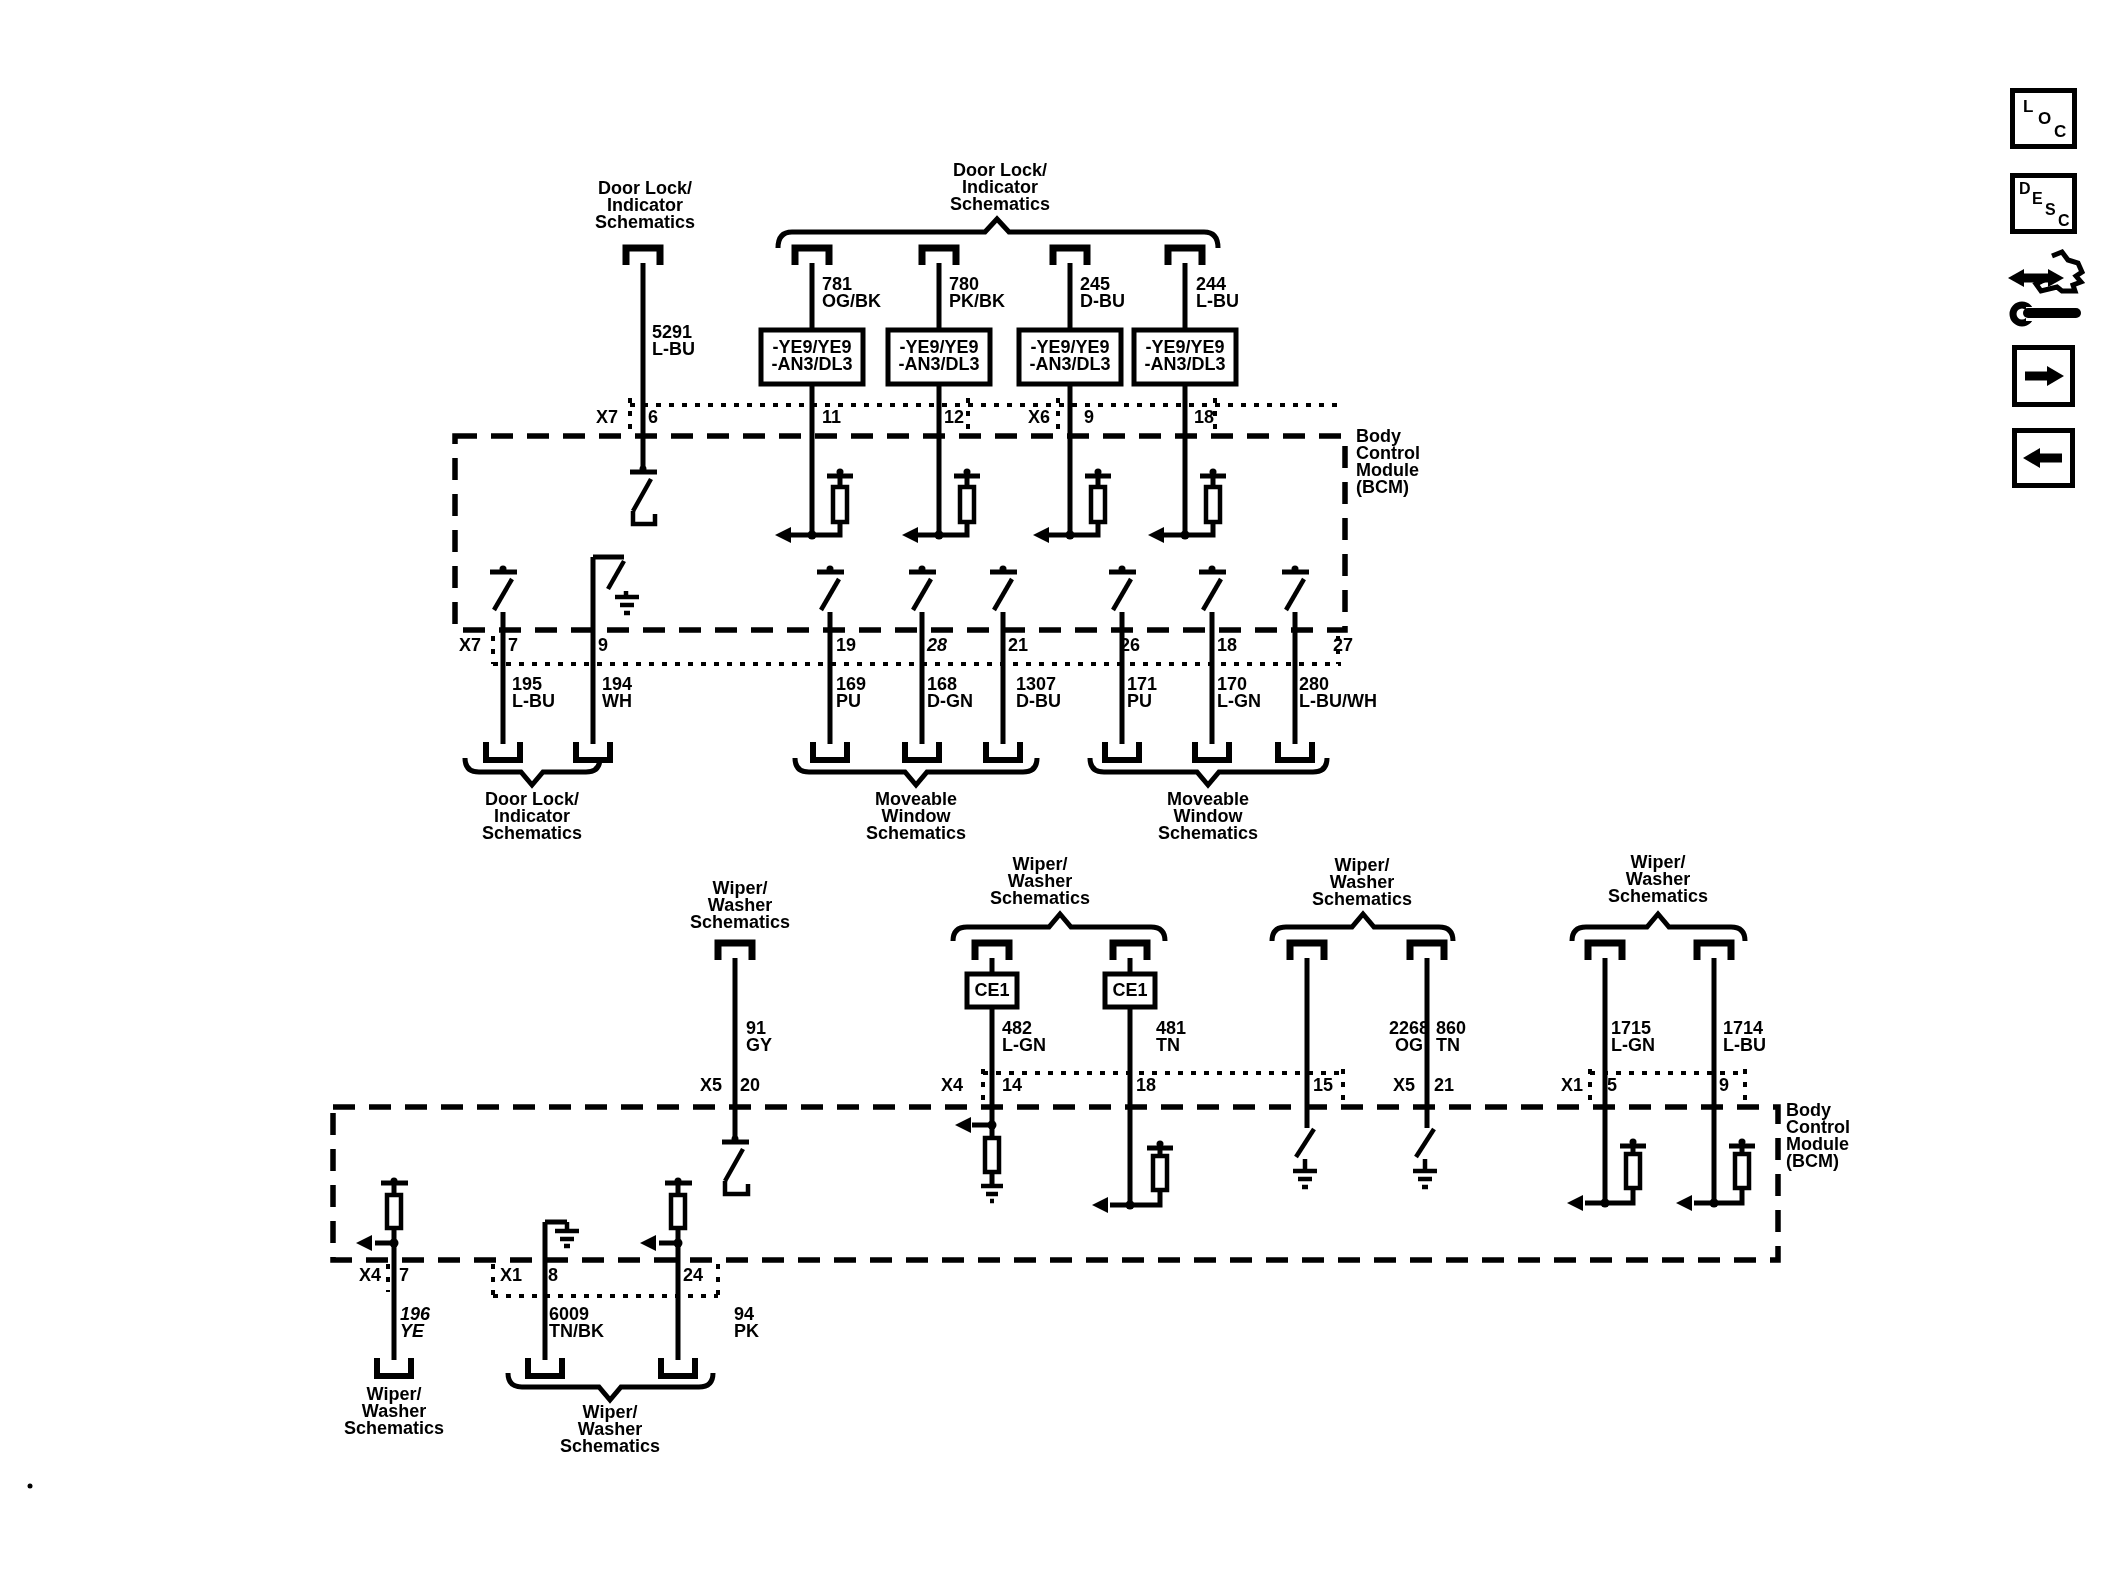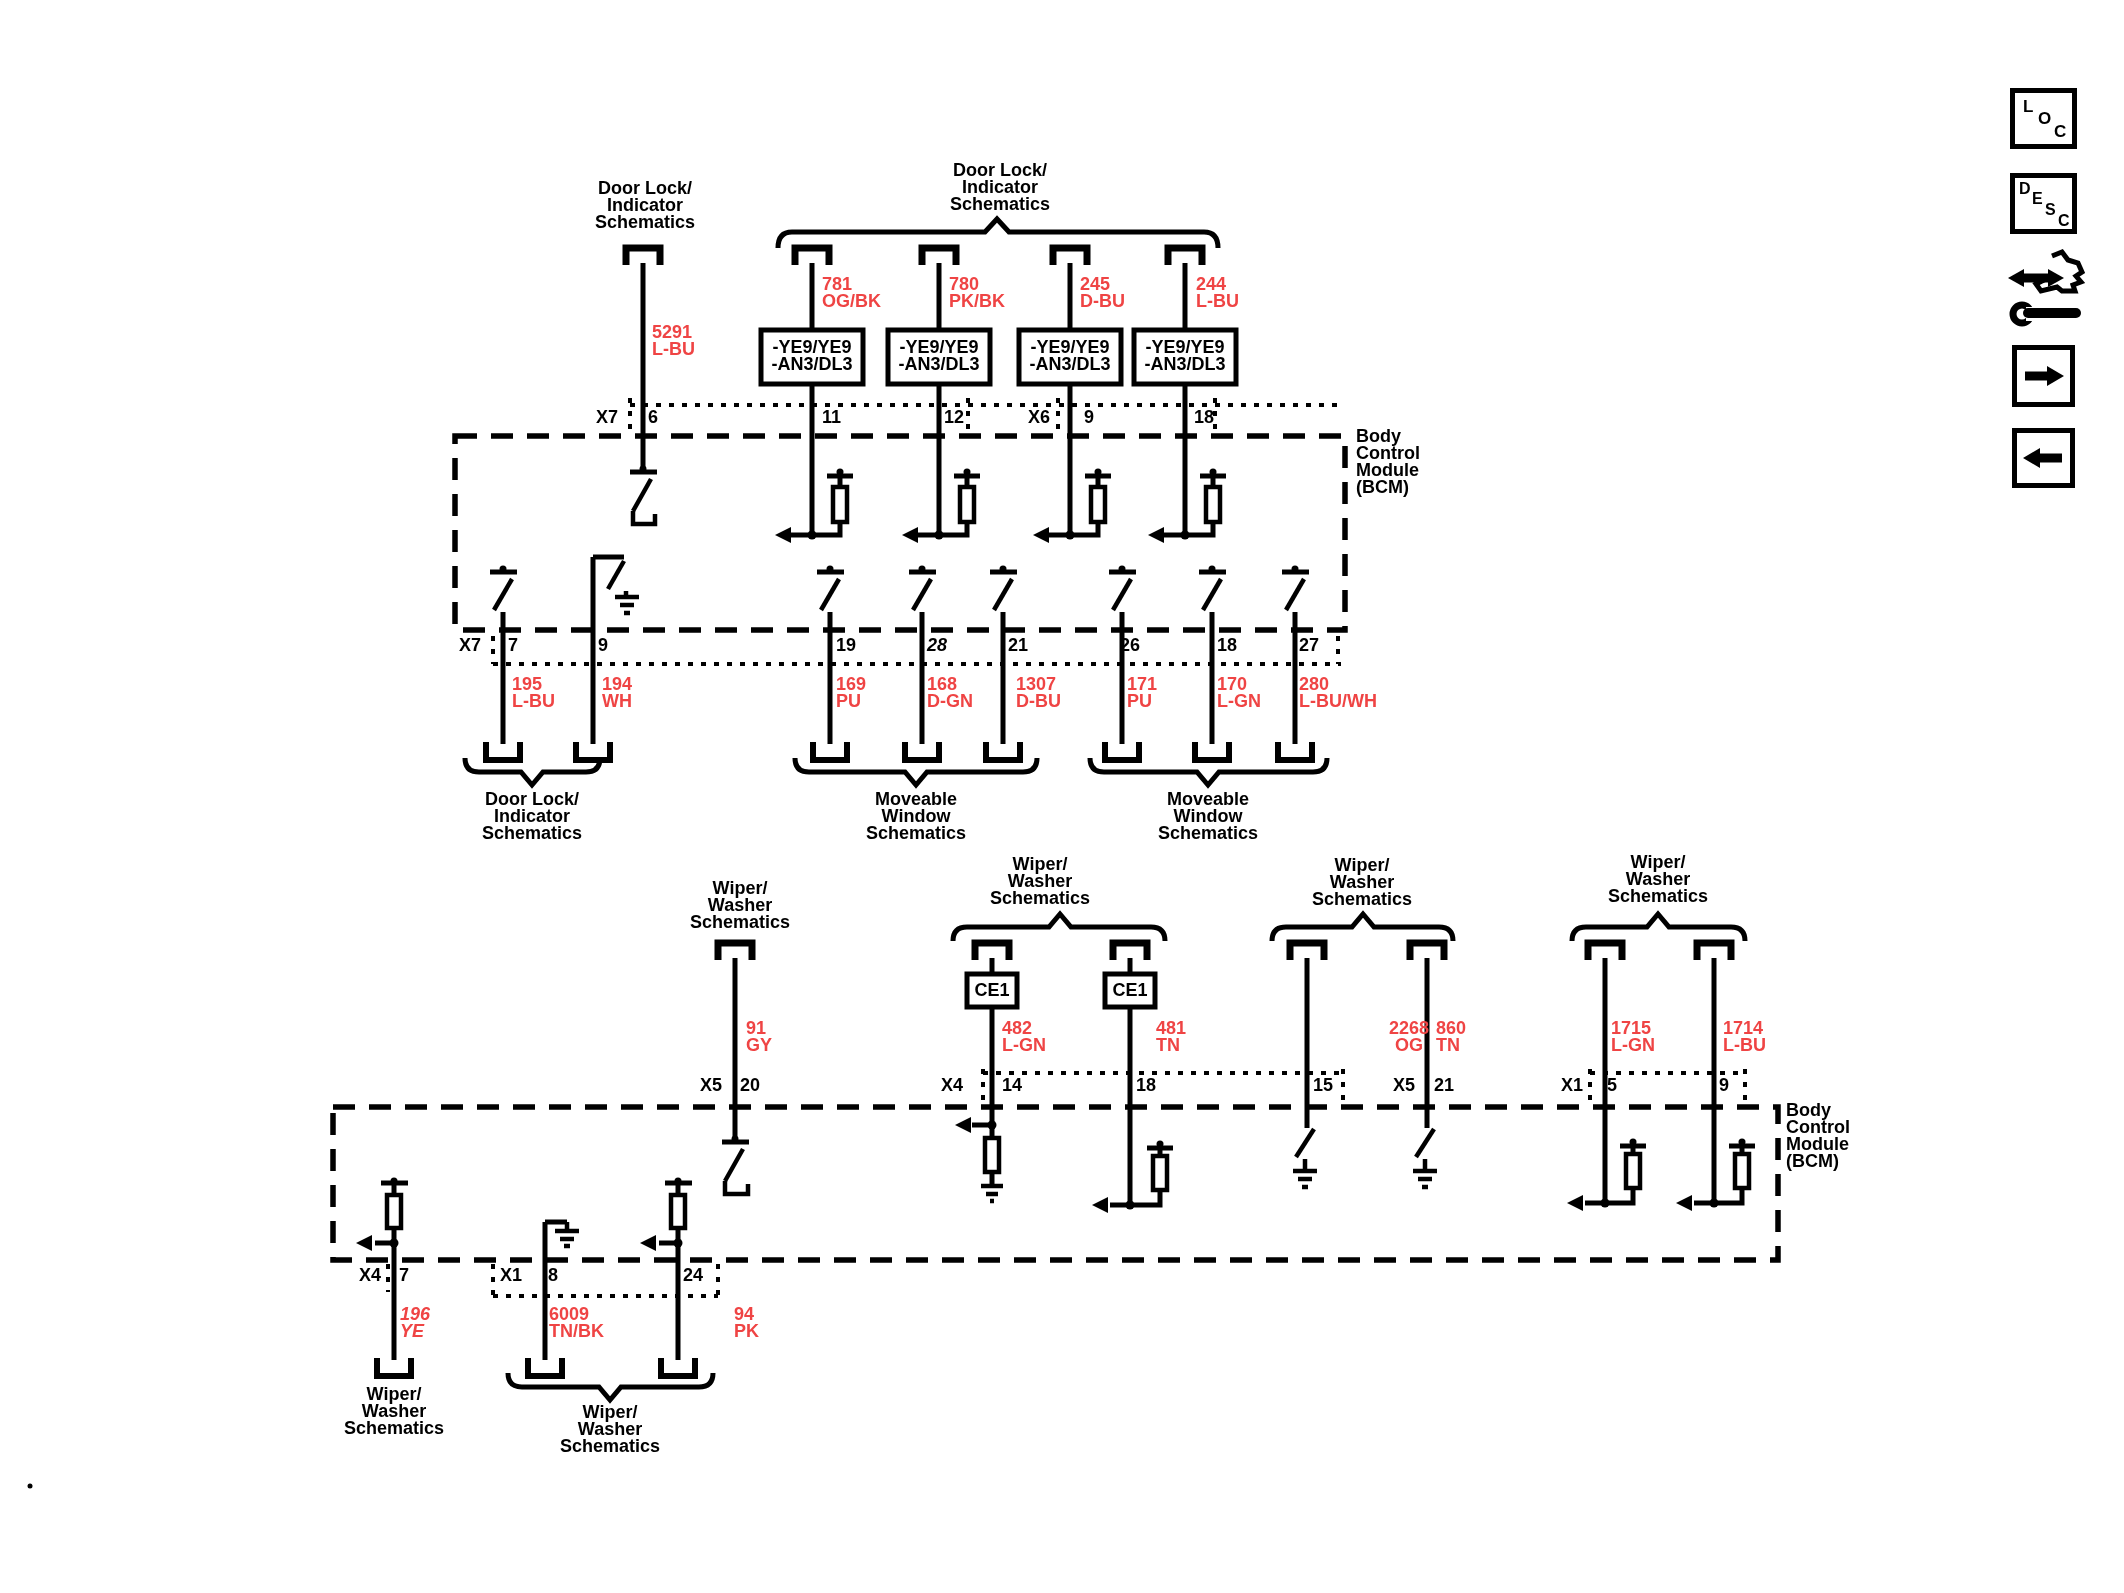--- a/index.html
+++ b/index.html
@@ -1,21 +1,21 @@
 <!DOCTYPE html>
 <html><head>
 <meta charset="utf-8">
 <style>
   html,body{margin:0;padding:0;background:#fff;}
   #canvas{position:relative;width:2124px;height:1593px;background:#ffffff;overflow:hidden;
           font-family:"Liberation Sans",sans-serif;color:#000;}
   #art{position:absolute;left:0;top:0;z-index:0;}
   .lbl{position:absolute;z-index:2;font:700 18px/17px "Liberation Sans",sans-serif;color:#000;white-space:pre-line;}
   .ctr{transform:translateX(-50%);text-align:center;}
-  .wire{position:absolute;z-index:2;font:700 18px/17px "Liberation Sans",sans-serif;color:#ef4444;}
+  .wire{position:absolute;z-index:2;font:700 18px/17px "Liberation Sans",sans-serif;color:#000000;}
   .wire span{display:block;}
   .btn{position:absolute;z-index:3;border:5px solid #000;background:#fff;box-sizing:border-box;}
   .btn span{position:absolute;font:700 17px "Liberation Sans",sans-serif;}
   .icon-free{position:absolute;z-index:3;}
 </style>
 </head>
 <body>
 
 <div id="canvas">
 
@@ -437,21 +437,21 @@
 (BCM)</div>
 
 <div class="lbl" style="left:459px;top:637px;">X7</div>
 <div class="lbl" style="left:508px;top:637px;">7</div>
 <div class="lbl" style="left:598px;top:637px;">9</div>
 <div class="lbl" style="left:836px;top:637px;">19</div>
 <div class="lbl" style="left:927px;top:637px;font-style:italic;">28</div>
 <div class="lbl" style="left:1008px;top:637px;">21</div>
 <div class="lbl" style="left:1120px;top:637px;">26</div>
 <div class="lbl" style="left:1217px;top:637px;">18</div>
-<div class="lbl" style="left:1299px;top:637px;">27</div>
+<div class="lbl" style="left:1299px;top:637px;padding-left:34px;">27</div>
 
 <div class="wire" style="left:512px;top:676px;">
   <span>195</span>
       <span>L-BU</span>
     </div>
 <div class="wire" style="left:602px;top:676px;">
   <span>194</span>
       <span>WH</span>
     </div>
 <div class="wire" style="left:836px;top:676px;">

